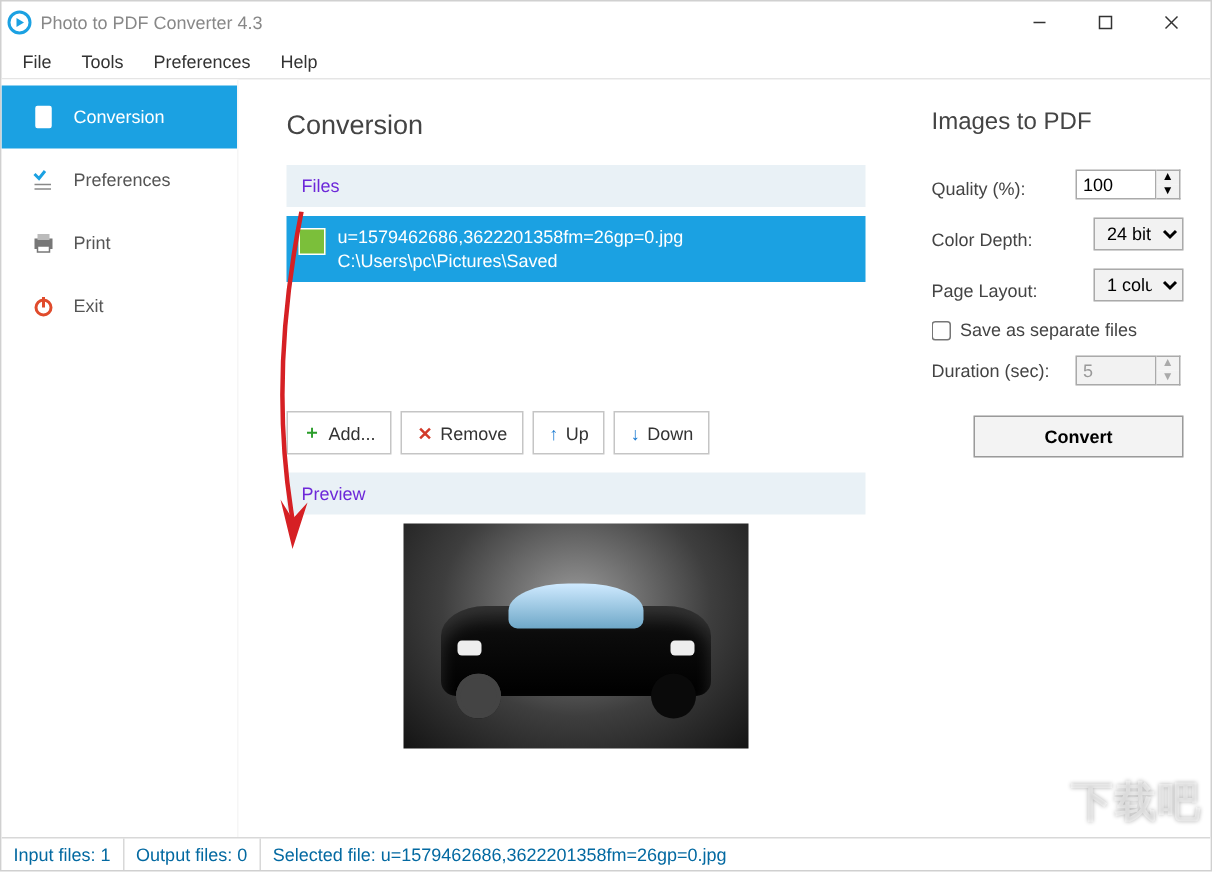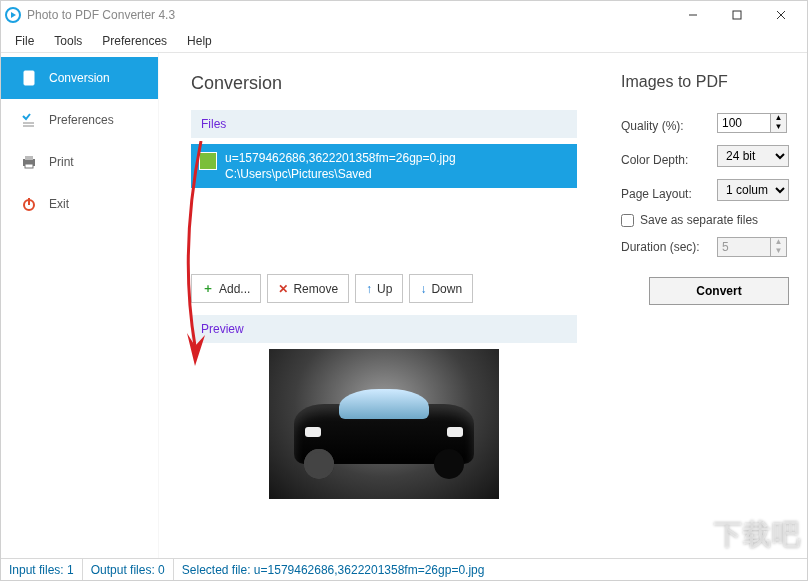--- a/index.html
+++ b/index.html
@@ -46,21 +46,21 @@
 .car .lamp.l { left:36px; } .car .lamp.r { right:36px; }
 
 
 .right h2 { font-size: 16px; font-weight: 400; color: #444; margin: 8px 0 22px 0; }
 .form-row { display: flex; align-items: flex-end; justify-content: space-between; margin-bottom: 12px; }
 .form-row label { color: #444; }
 .spin { display: flex; align-items: stretch; width: 72px; }
 .spin input { width: 54px; border: 1px solid #aaa; padding: 2px 4px; }
 .spin .spbtns { display:flex; flex-direction:column; width:16px; border:1px solid #aaa; border-left:none; }
 .spin .spbtns span { flex:1; font-size:8px; text-align:center; line-height:8px; background:#f2f2f2; }
-select { width: 72px; border: 1px solid #aaa; padding: 2px 4px; background: #f2f2f2; }
+select { width: 60px; border: 1px solid #aaa; padding: 2px 4px; background: #f2f2f2; }
 .chk-row { display: flex; align-items: center; gap: 6px; margin-bottom: 10px; color: #444; }
 .chk-row.dis { color: #aaa; }
 .convert-btn { display: block; width: 140px; margin: 20px 0 0 auto; text-align: center; padding: 6px 0; border: 1px solid #9a9a9a; background: #f3f3f3; font-weight: 700; }
 
 
 .statusbar { position: absolute; left: 0; right: 0; bottom: 0; height: 22px; display: flex; align-items: center; border-top: 1px solid #d8d8d8; background: #fff; }
 .statusbar .cell { padding: 0 8px; border-right: 1px solid #d8d8d8; color: #0369a1; height: 100%; display: flex; align-items: center; }
 
 
 .arrow { position: absolute; left: 172px; top: 140px; width: 40px; height: 225px; pointer-events: none; }

